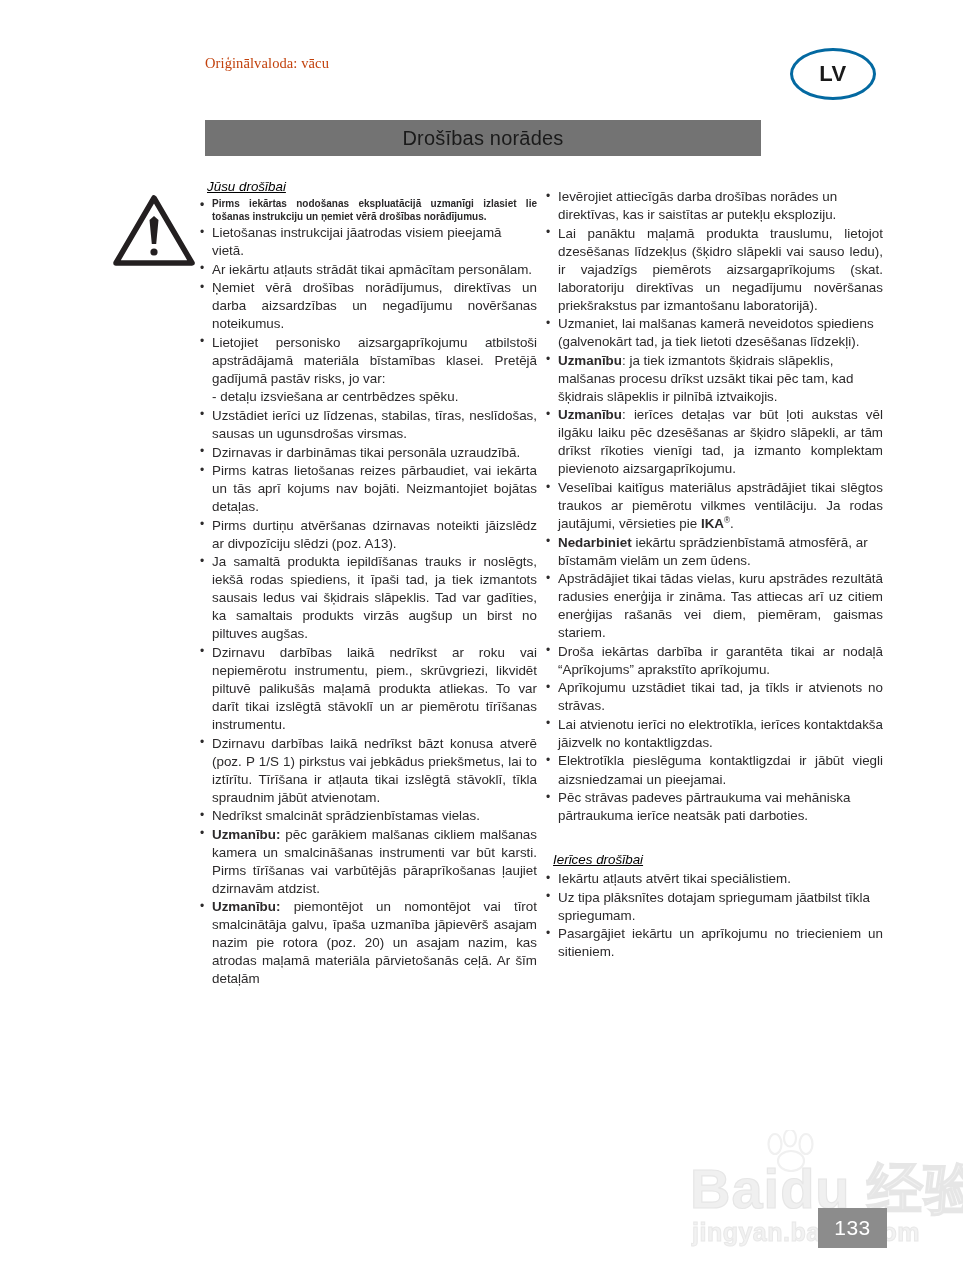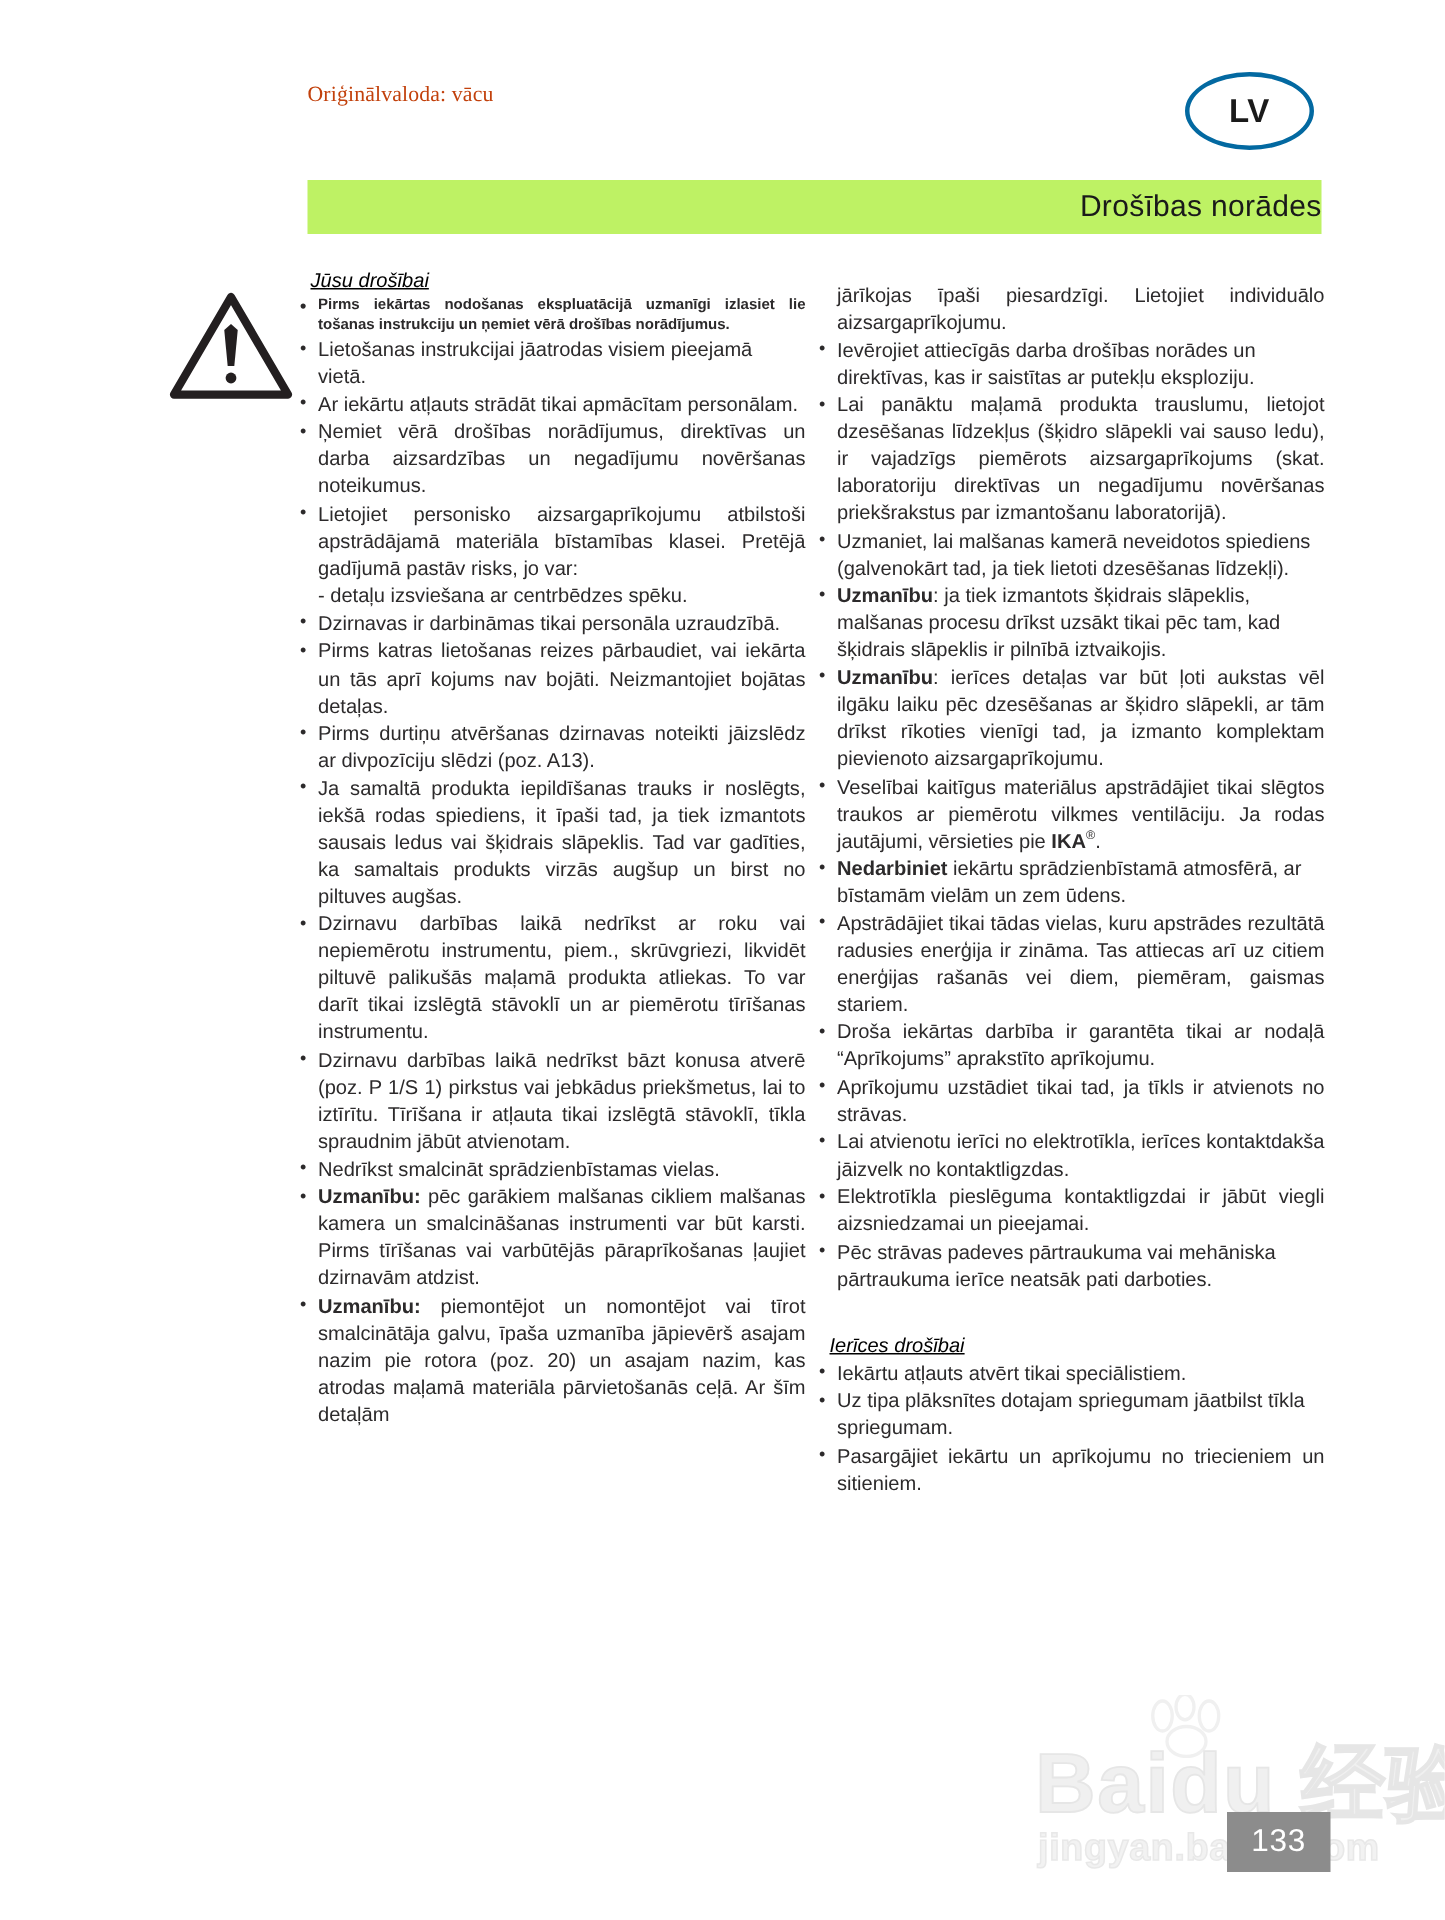--- a/index.html
+++ b/index.html
@@ -58,26 +58,26 @@
     letter-spacing: 0.5px;
     color: #1a1a1a;
     line-height: 1;
   }
 
   
   .title-bar {
     position: absolute;
     left: 205px;
     top: 120px;
-    width: 676px;
+    width: 556px;
     height: 36px;
-    background: #bef264;
+    background: #737373;
     display: flex;
     align-items: center;
-    justify-content: flex-end;
+    justify-content: center;
   }
   .title-bar span {
     font-size: 20px;
     color: #1a1a1a;
     letter-spacing: 0.2px;
   }
 
   
   .warn-icon {
     position: absolute;
@@ -230,20 +230,23 @@
       <li>
         <span>Ņemiet vērā drošības norādījumus, direktīvas un darba aizsardzības un negadījumu novēršanas noteikumus.</span>
       </li>
       <li>
         <span>Lietojiet personisko aizsargaprīkojumu atbilstoši apstrādājamā materiāla bīstamības klasei. Pretējā gadījumā pastāv risks, jo var:</span>
       </li>
       <li class="nobullet nojust">
         <span>- detaļu izsviešana ar centrbēdzes spēku.</span>
       </li>
       <li>
+        <span>Uzstādiet ierīci uz līdzenas, stabilas, tīras, neslīdošas, sausas un ugunsdrošas virsmas.</span>
+      </li>
+      <li>
         <span>Dzirnavas ir darbināmas tikai personāla uzraudzībā.</span>
       </li>
       <li>
         <span>Pirms katras lietošanas reizes pārbaudiet, vai iekārta un tās aprī kojums nav bojāti. Neizmantojiet bojātas detaļas.</span>
       </li>
       <li>
         <span>Pirms durtiņu atvēršanas dzirnavas noteikti jāizslēdz ar divpozīciju slēdzi (poz. A13).</span>
       </li>
       <li>
         <span>Ja samaltā produkta iepildīšanas trauks ir noslēgts, iekšā rodas spiediens, it īpaši tad, ja tiek izmantots sausais ledus vai šķidrais slāpeklis. Tad var gadīties, ka samaltais produkts virzās augšup un birst no piltuves augšas.</span>
@@ -263,23 +266,20 @@
       </li>
       <li>
         <b class="lead">Uzmanību:</b>
         <span>piemontējot un nomontējot vai tīrot smalcinātāja galvu, īpaša uzmanība jāpievērš asajam nazim pie rotora (poz. 20) un asajam nazim, kas atrodas maļamā materiāla pārvietošanās ceļā. Ar šīm detaļām</span>
       </li>
     </ul>
   </div>
 
   <div class="col col-right">
     <ul class="bullets">
-      <li class="nobullet">
-        <span>jārīkojas īpaši piesardzīgi. Lietojiet individuālo aizsargaprīkojumu.</span>
-      </li>
       <li class="nojust">
         <span>Ievērojiet attiecīgās darba drošības norādes un direktīvas, kas ir saistītas ar putekļu eksploziju.</span>
       </li>
       <li>
         <span>Lai panāktu maļamā produkta trauslumu, lietojot dzesēšanas līdzekļus (šķidro slāpekli vai sauso ledu), ir vajadzīgs piemērots aizsargaprīkojums (skat. laboratoriju direktīvas un negadījumu novēršanas priekšrakstus par izmantošanu laboratorijā).</span>
       </li>
       <li class="nojust">
         <span>Uzmaniet, lai malšanas kamerā neveidotos spiediens (galvenokārt tad, ja tiek lietoti dzesēšanas līdzekļi).</span>
       </li>
       <li class="nojust">

